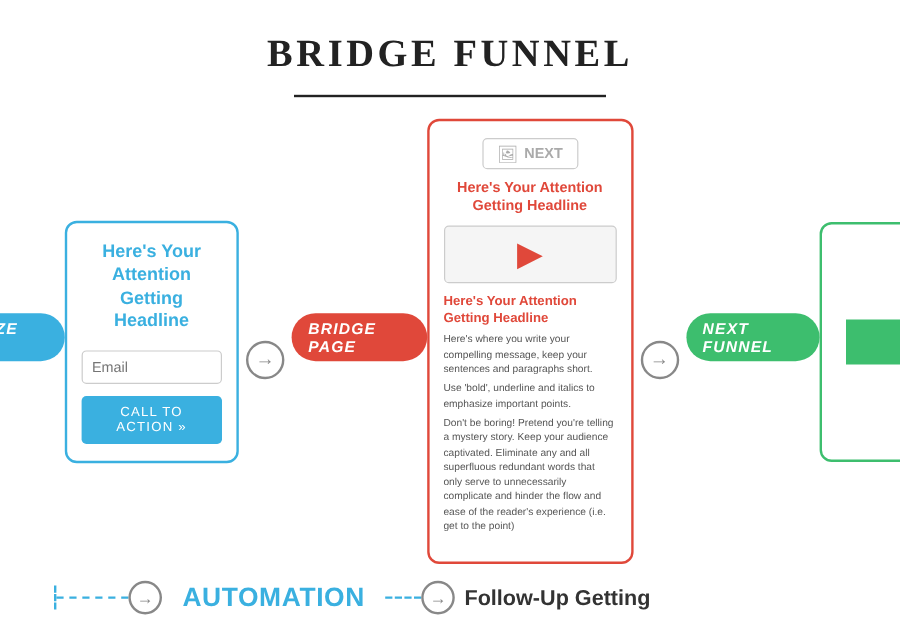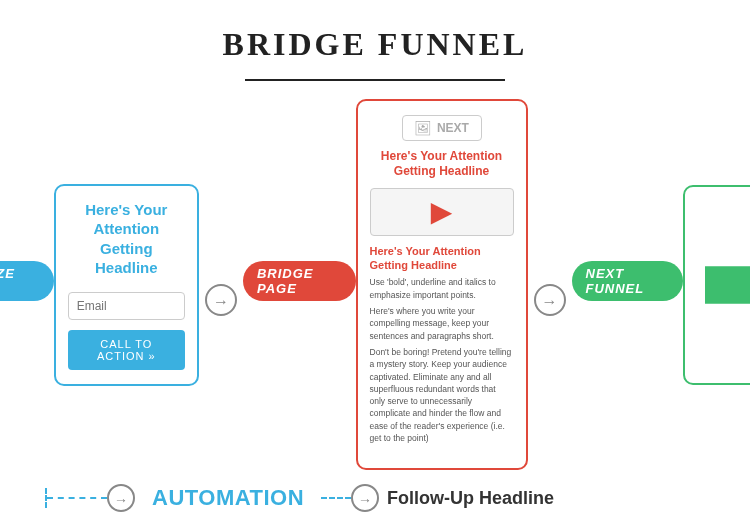--- a/index.html
+++ b/index.html
@@ -259,22 +259,22 @@
           <span class="logo-icon">🖼</span>
           <span class="logo-text">NEXT</span>
         </div>
         <div class="bridge-headline">Here's Your Attention Getting Headline</div>
         
         <div class="video-box">
           <span style="font-size:28px; color:#e0483a;">▶</span>
         </div>
         <div class="bridge-subheadline">Here's Your Attention Getting Headline</div>
         <div class="bridge-body">
+          <p>Here's where you write your compelling message, keep your sentences and paragraphs short.</p>
           <p>Use 'bold', underline and italics to emphasize important points.</p>
-          <p>Here's where you write your compelling message, keep your sentences and paragraphs short.</p>
           <p>Don't be boring! Pretend you're telling a mystery story. Keep your audience captivated. Eliminate any and all superfluous redundant words that only serve to unnecessarily complicate and hinder the flow and ease of the reader's experience (i.e. get to the point)</p>
         </div>
       </div>
     </div>
 
     <div class="arrow-circle">→</div>
 
     <div class="funnel-section">
       <div class="section-label label-green">NEXT FUNNEL</div>
       <div class="card card-green">
@@ -289,16 +289,16 @@
   <div class="bottom-row">
 
     <div style="display:flex; flex-direction:column; align-items:center; margin-right:0;">
       <div style="width:2px; height:20px; border-left: 2px dashed #3ab0e0;"></div>
     </div>
     <div class="dashed-line"></div>
     <div class="bottom-arrow-circle">→</div>
     <span class="bottom-label">AUTOMATION</span>
     <div style="border-top: 2px dashed #3ab0e0; width: 30px;"></div>
     <div class="bottom-arrow-circle">→</div>
-    <span class="bottom-label-dark">Follow-Up Headline</span>
+    <span class="bottom-label-dark">Follow-Up Getting</span>
   </div>
 
 </div>
 
 </body></html>

